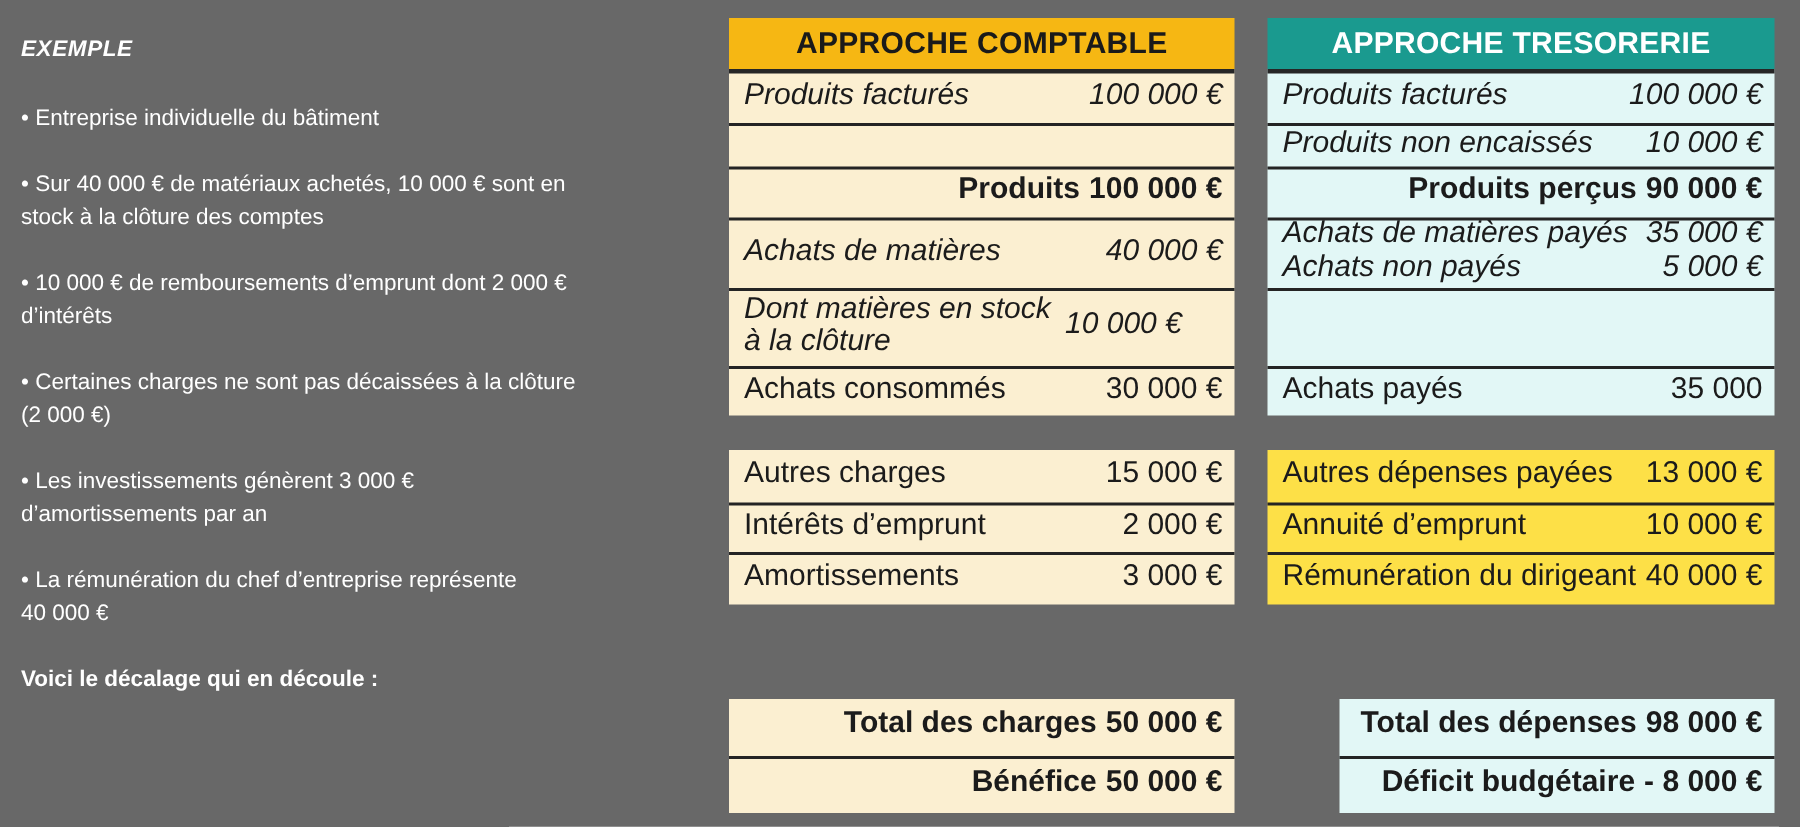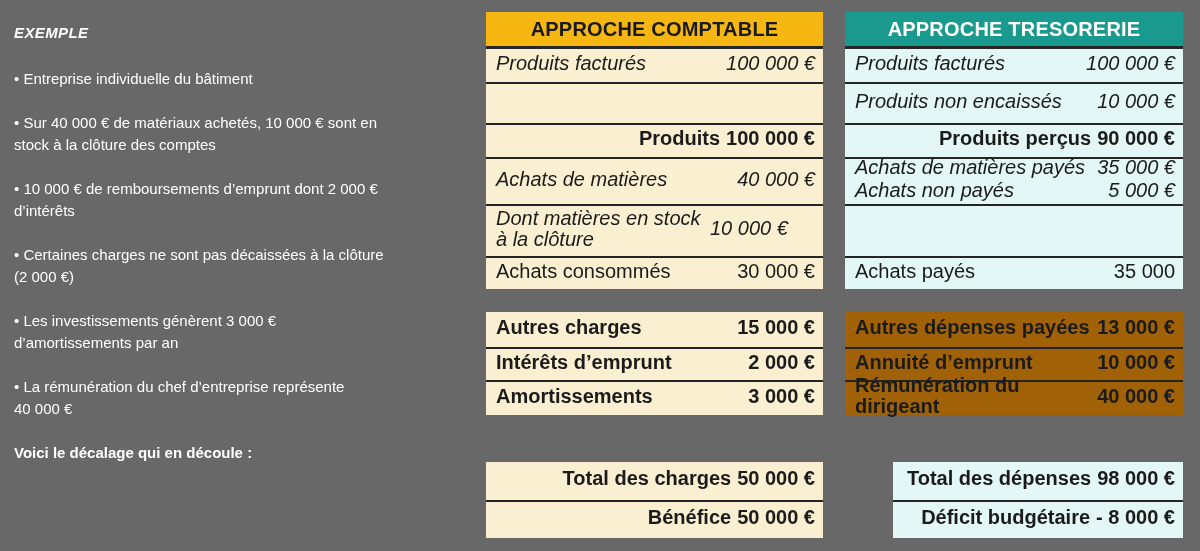--- a/index.html
+++ b/index.html
@@ -20,35 +20,35 @@
   .tresorerie { left:845px; width:338px; }
 
   .thead { height:34px; display:flex; align-items:center; justify-content:center;
            font-size:20px; font-weight:700; letter-spacing:.2px; }
   .comptable  .thead { color:#1a1a1a; }
   .tresorerie .thead { color:#ffffff; }
 
   .block { }
   .block-first { border-top:3px solid #262626; }
   .mb-sm { margin-bottom:23px; }
-  .mb-lg { margin-bottom:47px;font-weight:bold; }
+  .mb-lg { margin-bottom:63px; }
 
   .row { display:flex; align-items:center; padding:0 8px 5px 10px; font-size:20px; color:#1b1b1b; }
   .row + .row { border-top:2px solid #242424; }
   .lbl { flex:1; min-width:0; line-height:21px; }
   .val { white-space:nowrap; padding-left:6px; }
   .wrap .lbl { max-width:208px; }
   .italic { font-style:italic; }
   .bold { font-weight:700;text-align:right; }
 
   .dbl { width:100%; }
   .line { display:flex; align-items:center; line-height:23px; }
   .line .lbl { flex:1; }
 
-  .h33{height:33px} .h29{height:41px} .h34{height:34px} .h47{height:47px}
+  .h33{height:33px} .h29{height:29px} .h34{height:34px} .h47{height:47px}
   .h52{height:52px} .h35{height:35px} .h36{height:38px}
 </style>
 </head>
 <body>
 
 <div class="canvas" style="background-color: rgb(104, 104, 104);">
 
   <div class="left-panel">
     <div class="panel-title">EXEMPLE</div>
     <p>• Entreprise individuelle du bâtiment</p>
@@ -153,21 +153,21 @@
       <div class="row h52">
         <span class="lbl"></span>
         <span class="val"></span>
       </div>
       <div class="row h33">
         <span class="lbl">Achats payés</span>
         <span class="val">35 000</span>
       </div>
     </div>
 
-    <div class="block mb-lg" style="background-color: #a16207;">
+    <div class="block mb-lg" style="background-color: #fde047;">
       <div class="row h35">
         <span class="lbl">Autres dépenses payées</span>
         <span class="val">13 000 €</span>
       </div>
       <div class="row h33">
         <span class="lbl">Annuité d’emprunt</span>
         <span class="val">10 000 €</span>
       </div>
       <div class="row h35">
         <span class="lbl">Rémunération du dirigeant</span>

